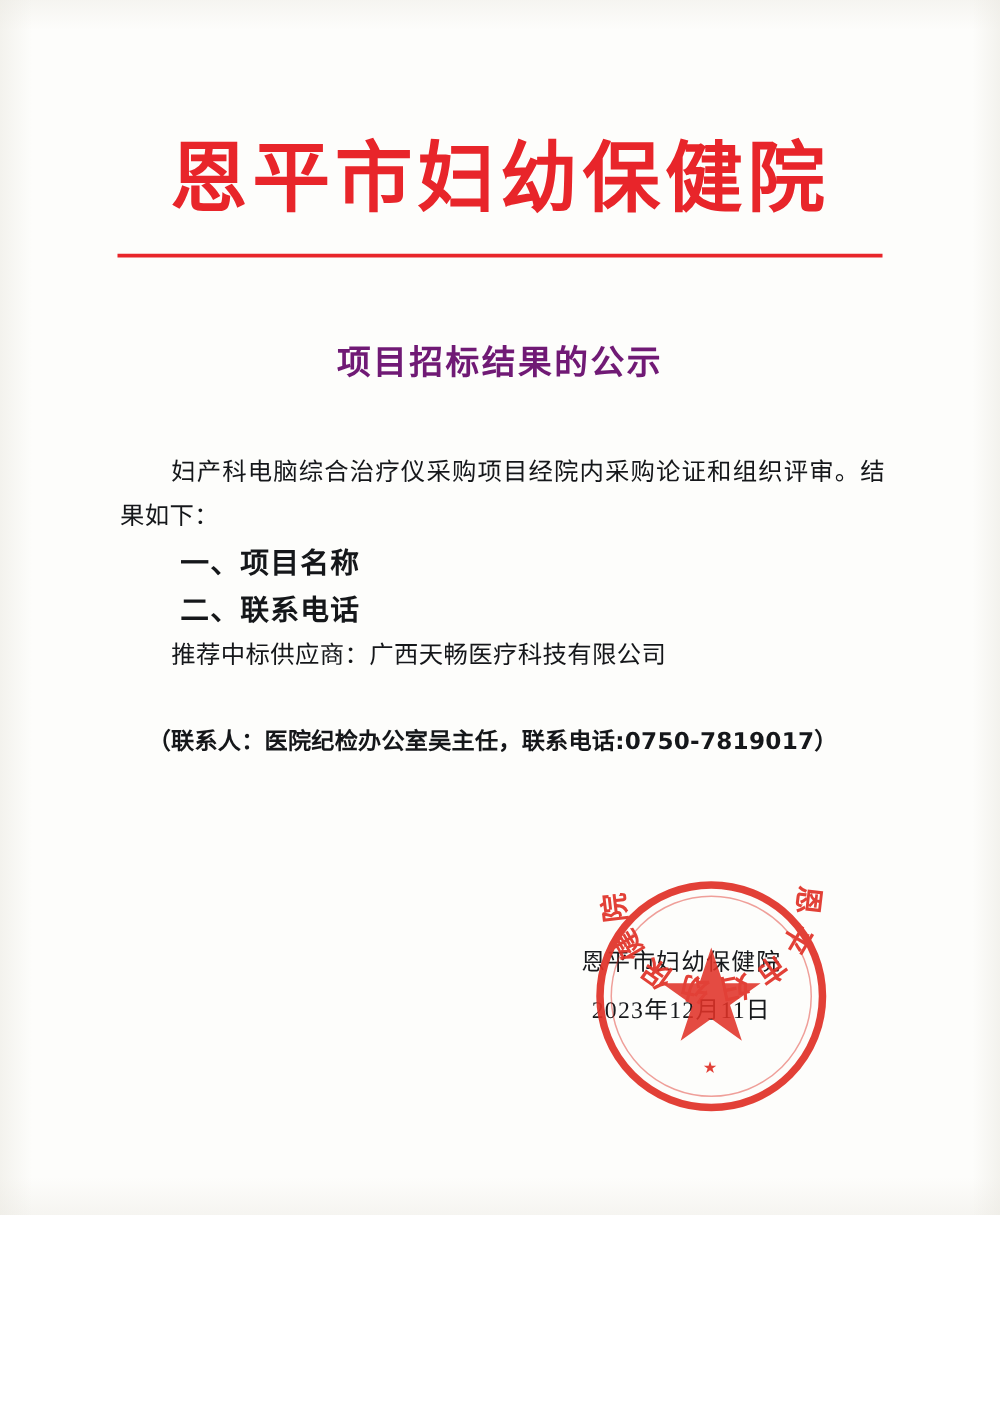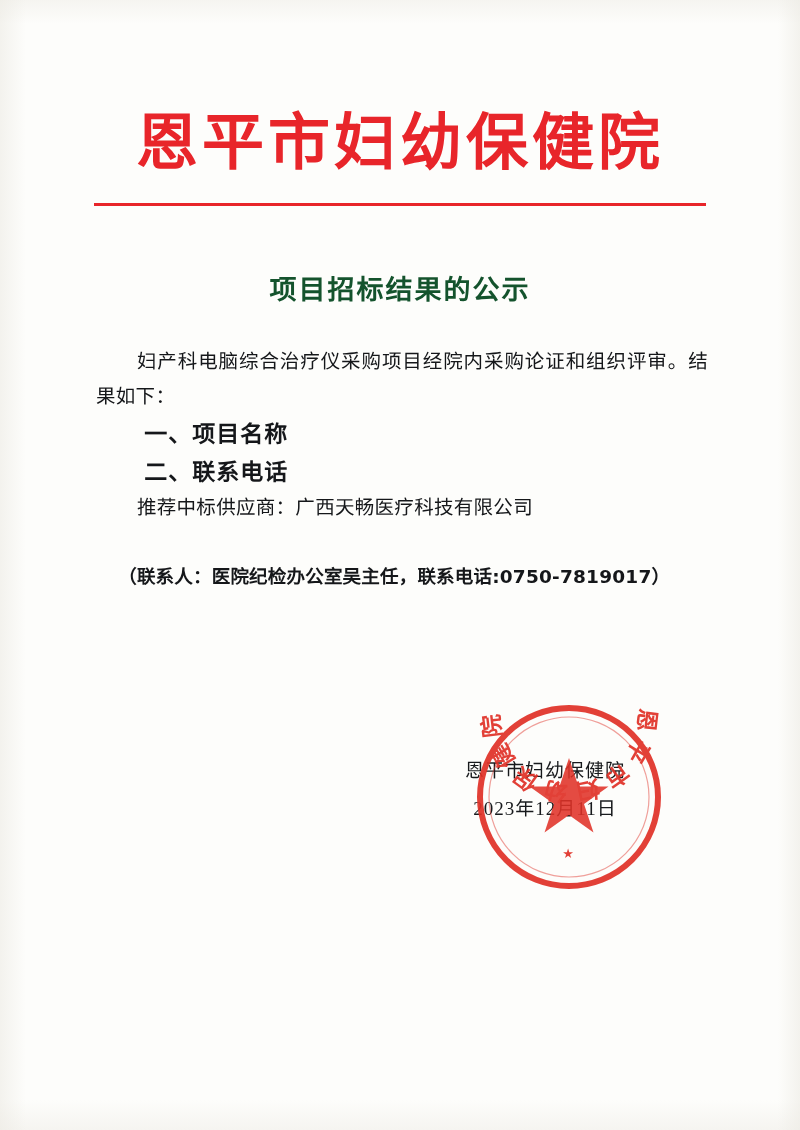--- a/index.html
+++ b/index.html
@@ -12,21 +12,21 @@
     height: 1130px;
     background: #ffffff;
     font-family: "Liberation Serif", "DejaVu Serif", serif;
     color: #1a1a1a;
     overflow: hidden;
     position: relative;
   }
   .page {
     position: relative;
     width: 800px;
-    height: 1130px;
+    height: 972px;
     box-sizing: border-box;
     background: #fdfdfb;
   }
   
   .page::before {
     content: "";
     position: absolute;
     inset: 0;
     background:
       linear-gradient(90deg, rgba(235,233,226,0.55) 0px, rgba(255,255,255,0) 26px),
@@ -60,39 +60,40 @@
   .doc-title {
     position: absolute;
     top: 268px;
     left: 0;
     width: 800px;
     text-align: center;
     font-family: "DejaVu Sans", "Liberation Sans", sans-serif;
     font-weight: bold;
     font-size: 27px;
     letter-spacing: 2px;
-    color: #14532d;
+    color: #701a75;
   }
   .body-area {
     position: absolute;
     top: 344px;
     left: 96px;
     width: 612px;
     font-size: 19.5px;
     line-height: 35px;
     letter-spacing: 0.3px;
     color: #15171a;
   }
   .para {
     margin: 0 0 2px 0;
     text-align: justify;
     text-justify: inter-ideograph;
   }
   .indent {
     text-indent: 2.1em;
+    margin-top: 17px;
   }
   .section-head {
     font-family: "DejaVu Sans", "Liberation Sans", sans-serif;
     font-weight: bold;
     text-indent: 2.1em;
     margin: 3px 0 0 0;
     font-size: 23px;
     letter-spacing: 1px;
   }
   .sub-line {

